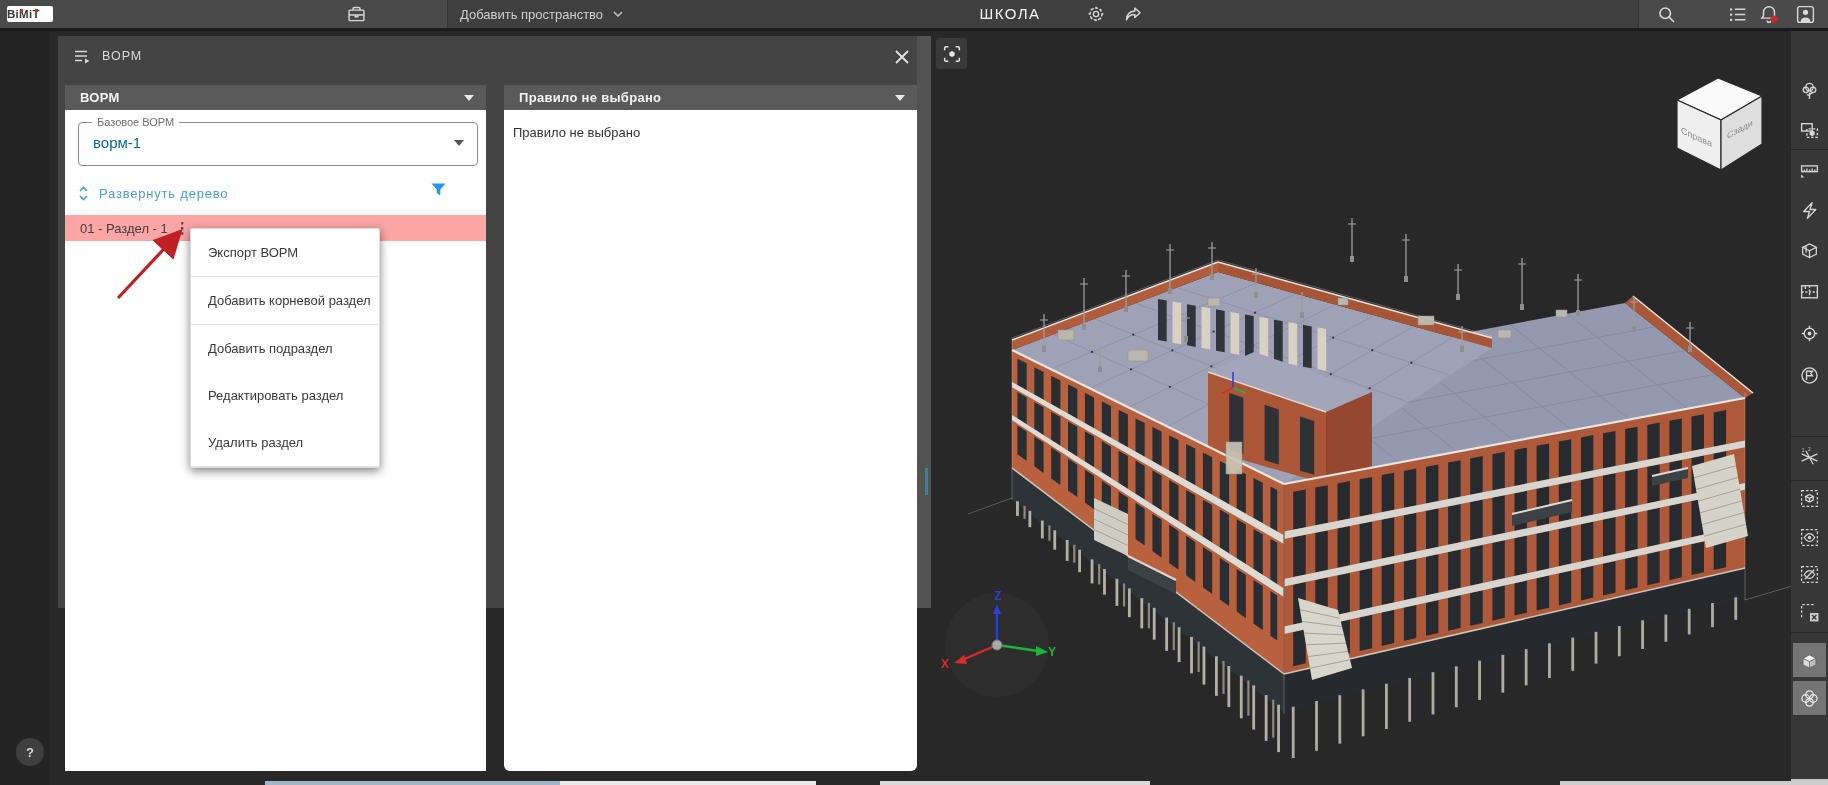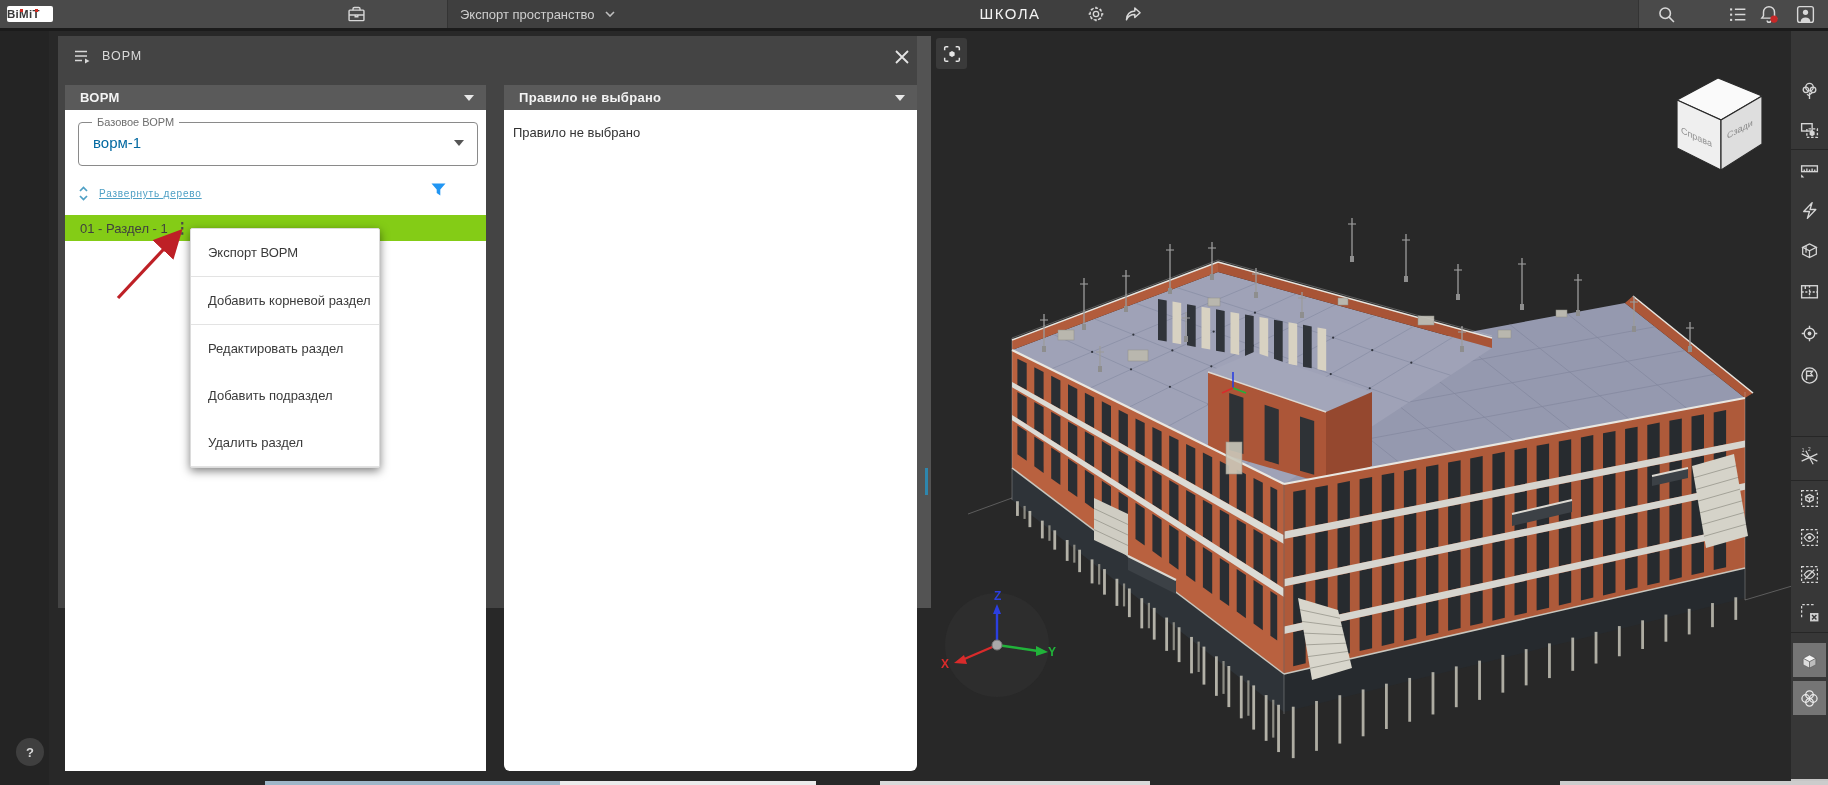--- a/index.html
+++ b/index.html
@@ -49,23 +49,23 @@
     line-height:25px;padding-left:15px;letter-spacing:.3px;cursor:pointer;}
   .sp-header .chev{position:absolute;right:12px;top:10px;width:0;height:0;
     border-left:5px solid transparent;border-right:5px solid transparent;border-top:6px solid #e8e8e8;}
   #select-box{position:absolute;left:13px;top:37px;width:398px;height:42px;border:1px solid #8a8a8a;
     border-radius:4px;cursor:pointer;}
   #select-label{position:absolute;left:13px;top:-7px;background:#fff;padding:0 5px;font-size:11px;color:#6e6e6e;}
   #select-value{position:absolute;left:14px;top:11px;font-size:15px;color:#0369a1;}
   #select-box .chev{position:absolute;right:13px;top:17px;width:0;height:0;
     border-left:5px solid transparent;border-right:5px solid transparent;border-top:6px solid #555;}
   #expand-row{position:absolute;left:13px;top:100px;display:flex;align-items:center;gap:10px;cursor:pointer;}
-  #expand-row span{color:#4fa0c5;font-size:10px;letter-spacing:.8px;text-decoration:underline;}
+  #expand-row span{color:#4fa0c5;font-size:13px;letter-spacing:.8px;}
   #funnel{position:absolute;right:40px;top:98px;cursor:pointer;}
-  #tree-row{position:absolute;left:0;top:130px;width:100%;height:26px;background:#84cc16;display:flex;
+  #tree-row{position:absolute;left:0;top:130px;width:100%;height:26px;background:#fca5a5;display:flex;
     align-items:center;cursor:pointer;}
   #tree-row .lbl{margin-left:15px;font-size:13px;color:#3f3f3f;}
   #tree-row .kebab{margin-left:7px;color:#4a4a4a;font-size:15px;font-weight:bold;line-height:10px;cursor:pointer;}
   #rule-body-text{position:absolute;left:9px;top:40px;font-size:13px;color:#333;}
   #vscroll{position:absolute;left:925px;top:468px;width:3px;height:27px;background:#2e86ad;z-index:22;}
   
   #ctx-menu{left:190px;top:228px;width:188px;background:#fff;border-radius:2px;z-index:50;
     box-shadow:0 3px 10px rgba(0,0,0,.5);border:1px solid #dcdcdc;}
   .mi{height:47px;line-height:47px;padding-left:17px;font-size:13px;color:#3a3a3a;cursor:pointer;}
   .mi.sep{border-bottom:1px solid #e3e3e3;}
@@ -477,21 +477,21 @@
     <span class="dot" style="left:28px"></span>
   </div>
   <div class="tb-icon" style="left:345px">
     <svg width="21" height="21" viewBox="0 0 24 24" fill="none" stroke="#d8d8d8" stroke-width="1.6">
       <path d="M8 7V5.5A1.5 1.5 0 0 1 9.5 4h5A1.5 1.5 0 0 1 16 5.5V7"></path>
       <rect x="3.5" y="7" width="17" height="12" rx="1"></rect>
         <path d="M3.5 12.5h17M10.5 12.5v2h3v-2"></path>
     </svg>
   </div>
   <div id="workspace" class="abs">
-    <span>Экспорт пространство</span>
+    <span>Добавить пространство</span>
     <svg width="10" height="6" viewBox="0 0 10 6">
       <path d="M1 1l4 4 4-4" fill="none" stroke="#bfbfbf" stroke-width="1.6"></path>
     </svg>
   </div>
   <div id="school-title" class="abs">ШКОЛА</div>
   <div class="tb-icon" style="left:1085px">
     <svg width="20" height="20" viewBox="0 0 24 24" fill="none" stroke="#d8d8d8" stroke-width="1.6">
       <circle cx="12" cy="12" r="3.2"></circle>
       <path d="M12 3.2v2.4M12 18.4v2.4M3.2 12h2.4M18.4 12h2.4M5.9 5.9l1.7 1.7M16.4 16.4l1.7 1.7M18.1 5.9l-1.7 1.7M7.6 16.4l-1.7 1.7"></path>
       <circle cx="12" cy="12" r="7.2" stroke-dasharray="3.2 2.2"></circle>
@@ -782,22 +782,22 @@
         <span class="chev"></span>
       </div>
       <div id="rule-body-text">Правило не выбрано</div>
     </div>
   </div>
   <div id="vscroll" class="abs"></div>
 
   <div id="ctx-menu" class="abs">
     <div class="mi sep">Экспорт ВОРМ</div>
     <div class="mi sep">Добавить корневой раздел</div>
+    <div class="mi">Добавить подраздел</div>
     <div class="mi">Редактировать раздел</div>
-    <div class="mi">Добавить подраздел</div>
     <div class="mi sep">Удалить раздел</div>
   </div>
 
   <svg class="abs" style="left:100px;top:218px;z-index:55" width="100" height="92" viewBox="0 0 100 92">
     <defs>
       <marker id="ah" markerWidth="9" markerHeight="9" refX="6" refY="4.5" orient="auto">
         <polygon points="0,0 9,4.5 0,9" fill="#BE2026"></polygon>
       </marker>
     </defs>
     <line x1="18" y1="80" x2="76" y2="18" stroke="#BE2026" stroke-width="3.2" marker-end="url(#ah)"></line>

